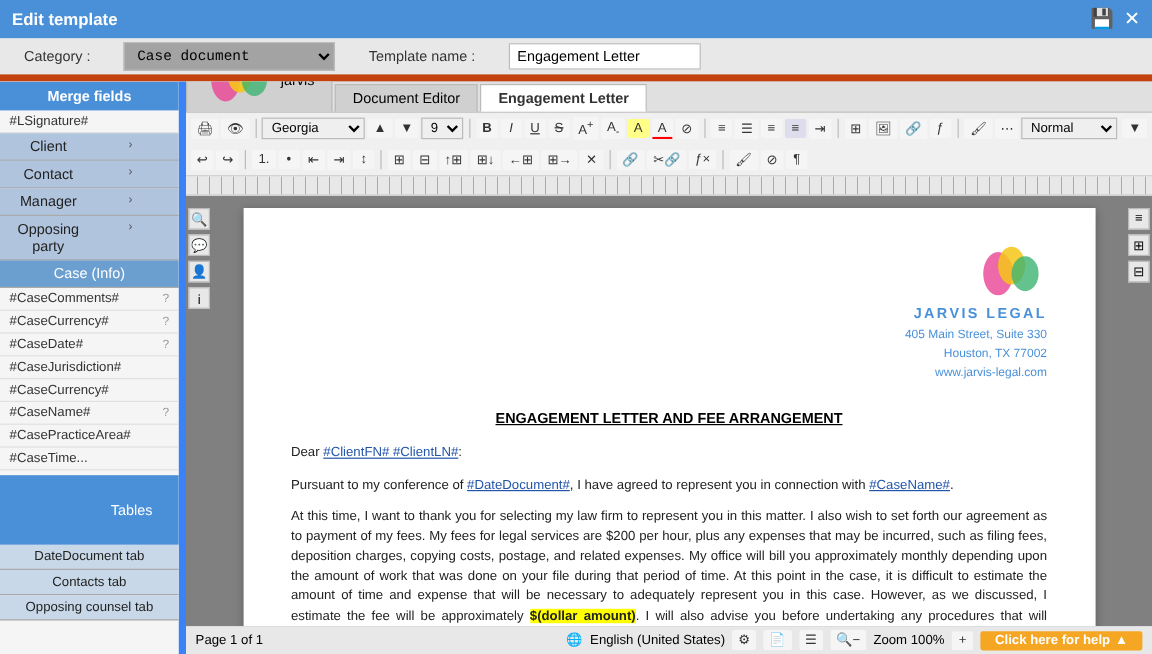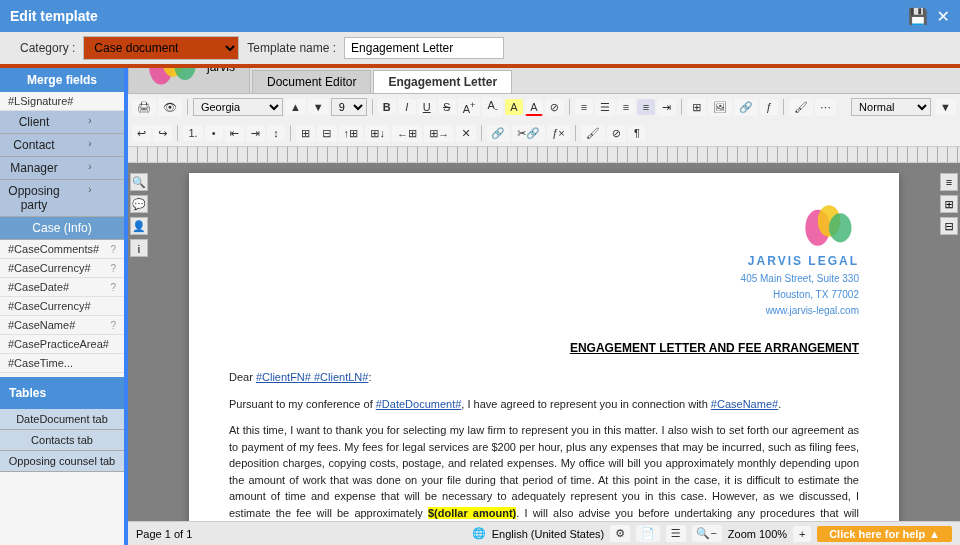--- a/index.html
+++ b/index.html
@@ -19,51 +19,52 @@
     .top-bar-icons { display: flex; gap: 8px; }
     .top-bar-icon { color: white; font-size: 16px; cursor: pointer; }
 
     
     .meta-row {
       background: #e8e8e8;
       height: 36px;
       display: flex;
       align-items: center;
       padding: 0 20px;
-      gap: 8px;
-      border-bottom: 4px solid #c2410c;
+      gap: 28px;
+      border-bottom: 6px solid #c2410c;
     }
     .meta-label { font-size: 12px; color: #333; }
     .meta-select {
       border: 1px solid #bbb;
-      background: #c2410c;
+      background: #a3a3a3;
       padding: 3px 6px;
       font-size: 12px;
-      width: 156px;
-      cursor: pointer;
+      width: 176px;
+      cursor: pointer;
+      font-family: Liberation Mono, monospace;
     }
     .meta-input {
       border: 1px solid #bbb;
       background: white;
       padding: 3px 6px;
       font-size: 12px;
       width: 160px;
     }
 
     
     .main-layout {
       display: flex;
       height: calc(545px - 32px - 36px);
     }
 
     
     .sidebar {
-      width: 128px;
+      width: 155px;
       background: #f5f5f5;
-      border-right: 4px solid #3b82f6;
+      border-right: 6px solid #3b82f6;
       overflow-y: auto;
       flex-shrink: 0;
     }
     .sidebar-header {
       background: #4a90d9;
       color: white;
       text-align: center;
       padding: 5px;
       font-weight: bold;
       font-size: 12px;
@@ -89,23 +90,23 @@
       padding: 3px 8px;
       font-size: 11px;
       color: #333;
       border-bottom: 1px solid #e0e0e0;
       cursor: pointer;
     }
     .sidebar-item .help { color: #999; font-size: 10px; }
     .sidebar-tables-header {
       background: #4a90d9;
       color: white;
-      text-align: left;
-      padding: 9px;
-      font-weight: bold;
+      text-align: right;
+      padding: 22px;
+      font-weight: normal;
       font-size: 12px;
       margin-top: 4px;
     }
     .sidebar-table-btn {
       background: #c8d8e8;
       color: #222;
       text-align: center;
       padding: 4px 6px;
       font-size: 11px;
       border-bottom: 1px solid #aaa;
@@ -282,21 +283,21 @@
       align-items: center;
       justify-content: flex-end;
       margin-bottom: 4px;
       gap: 8px;
     }
 
     
     .jarvis-bird { width: 60px; height: 45px; }
 
     .letter-title {
-      text-align: right;
+      text-align: center;
       font-weight: bold;
       font-size: 12px;
       margin-bottom: 12px;
       text-decoration: underline;
     }
     .letter-body { font-size: 11px; color: #222; }
     .letter-body p { margin-bottom: 10px; text-align: justify; }
 
     .merge-field { color: #2255aa; text-decoration: underline; }
     .highlight-yellow { background: #ffff00; font-weight: bold; }
@@ -394,20 +395,23 @@
       <span>#CaseComments#</span>
       <span class="help">?</span>
     </div>
     <div class="sidebar-item">
       <span>#CaseCurrency#</span>
       <span class="help">?</span>
     </div>
     <div class="sidebar-item">
       <span>#CaseDate#</span>
       <span class="help">?</span>
+    </div>
+    <div class="sidebar-item">
+      <span>#CaseJurisdiction#</span>
     </div>
     <div class="sidebar-item">
       <span>#CaseCurrency#</span>
     </div>
     <div class="sidebar-item">
       <span>#CaseName#</span>
       <span class="help">?</span>
     </div>
     <div class="sidebar-item">
       <span>#CasePracticeArea#</span>

